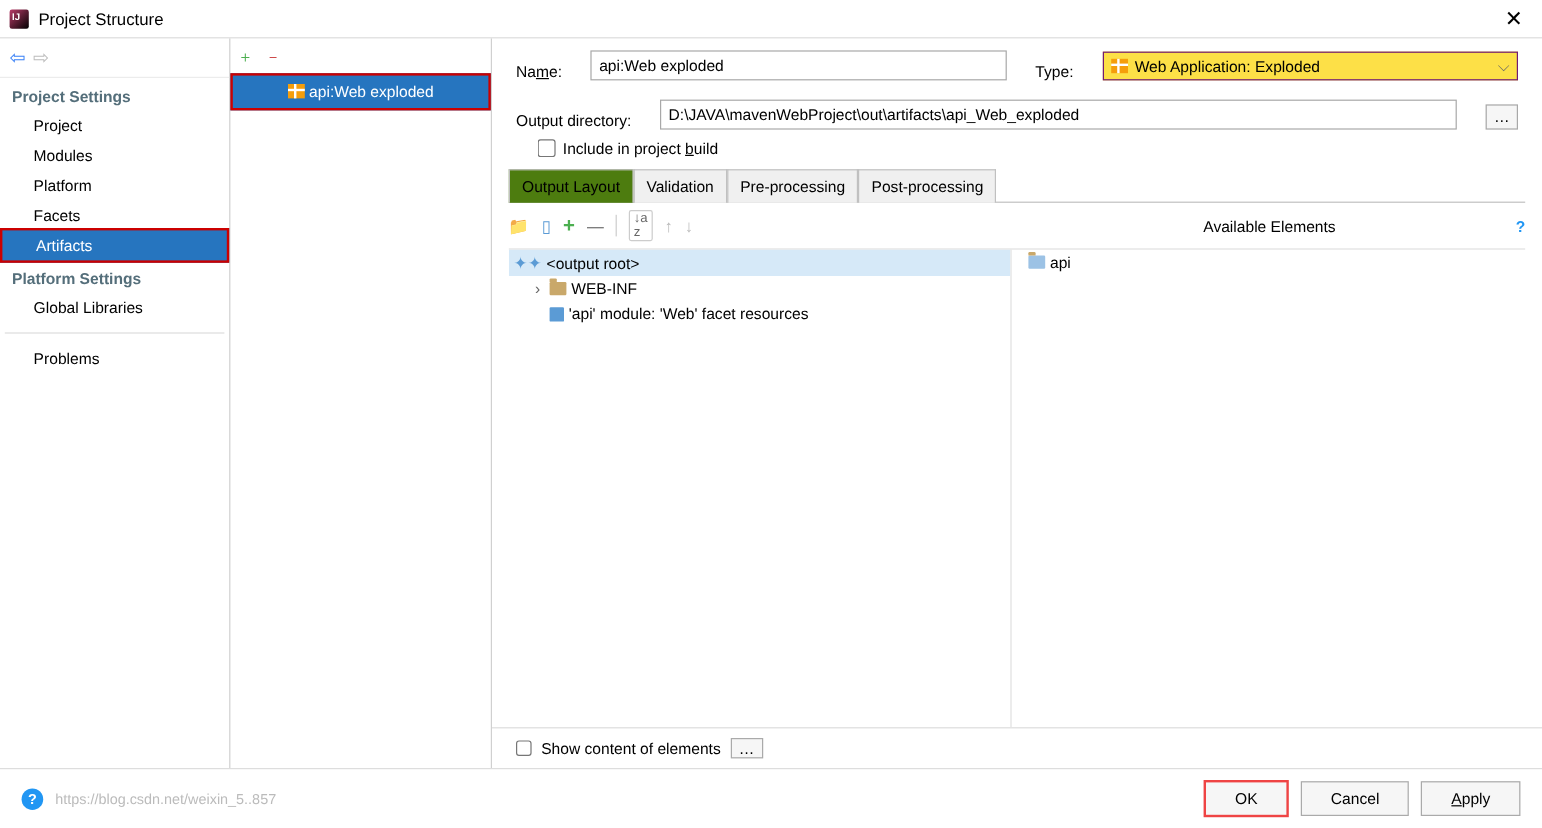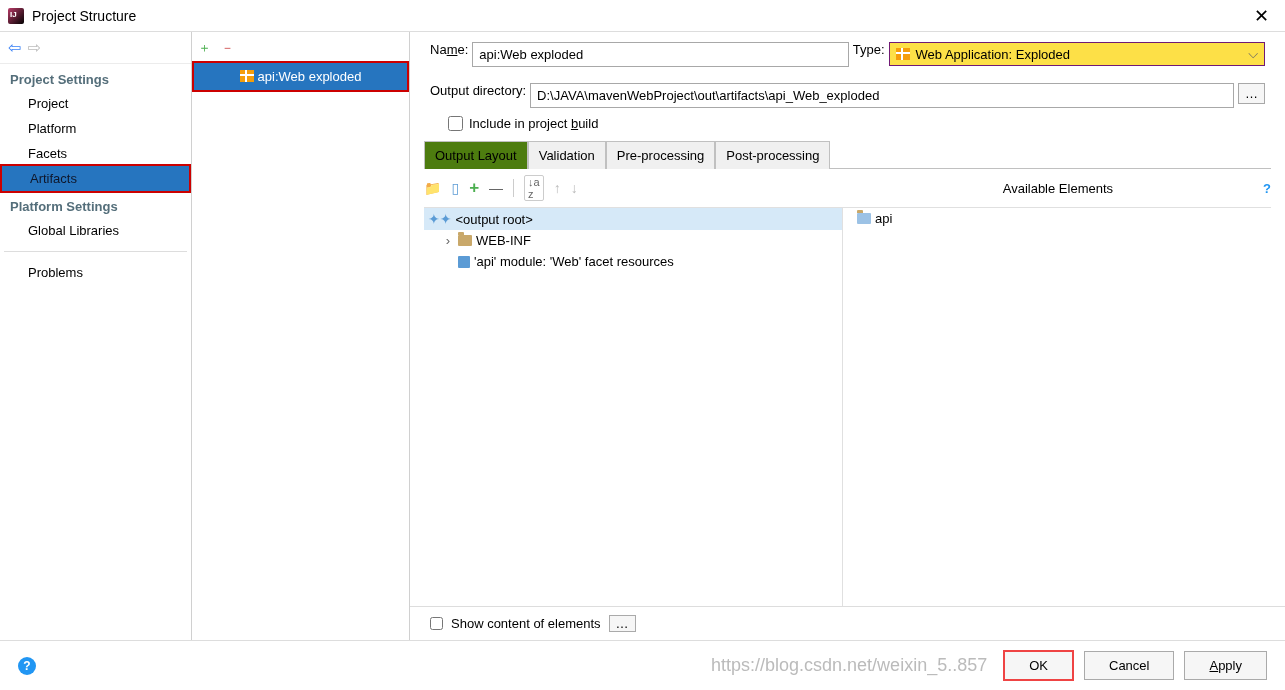--- a/index.html
+++ b/index.html
@@ -9,31 +9,31 @@
 .titlebar .app-icon::after{content:"IJ";color:#fff;font-size:8px;font-weight:bold;position:absolute;top:2px;left:2px;}
 .titlebar .title { font-size: 14px; }
 .titlebar .close { margin-left: auto; font-size: 18px; padding: 0 8px; cursor: pointer; }
 .body { flex:1; display:flex; min-height:0; }
 .sidebar { width: 192px; border-right: 1px solid #d0d0d0; display:flex; flex-direction:column; }
 .sidebar .navbtns { padding: 6px 8px; display:flex; gap:6px; border-bottom:1px solid #ececec;}
 .arrow { font-size:16px; }
 .arrow.back{color:#3b82f6;} .arrow.fwd{color:#bdbdbd;}
 .cat-head { padding: 8px 10px 4px; color:#546e7a; font-weight:bold; font-size:13px;}
 .nav-item { padding: 5px 10px 5px 28px; cursor:pointer; }
-.nav-item.selected { background:#2675bf; color:#0f172a; border:2px solid #c00; margin:-2px 0;}
+.nav-item.selected { background:#2675bf; color:#ffffff; border:2px solid #c00; margin:-2px 0;}
 .sep { height:1px; background:#ddd; margin:8px 4px;}
 .midlist { width: 218px; border-right: 1px solid #d0d0d0; display:flex; flex-direction:column;}
 .midlist .addrem { padding:4px 6px; font-size:18px;}
 .addrem .plus{color:#4caf50;} .addrem .minus{color:#c44;}
 .artifact-item { background:#2675bf; color:#fff; padding:6px 8px; border:2px solid #c00; text-align:center;}
 .artifact-item .gift{display:inline-block;width:14px;height:12px;background:#f59e0b;position:relative;margin-right:4px;vertical-align:-1px;}
 .artifact-item .gift::before{content:"";position:absolute;top:4px;left:0;right:0;height:2px;background:#fff;}
 .artifact-item .gift::after{content:"";position:absolute;left:5px;top:0;bottom:0;width:2px;background:#fff;}
 .main { flex:1; display:flex; flex-direction:column; padding:0; min-width:0;}
-.form-row { display:flex; align-items:flex-start; padding:10px 20px 6px; gap:4px;}
+.form-row { display:flex; align-items:flex-end; padding:10px 20px 6px; gap:24px;}
 .form-row label { white-space:nowrap; }
 .form-row input[type=text]{ border:1px solid #a8a8a8; padding:4px 6px; font-size:13px;}
 .name-input{flex:1; max-width:455px;}
 .type-select { flex:1; border:1px solid #701a75; padding:3px 6px; background:#fde047; display:flex; align-items:center; gap:6px;}
 .type-select .gift{display:inline-block;width:14px;height:12px;background:#f59e0b;position:relative;}
 .type-select .gift::before{content:"";position:absolute;top:4px;left:0;right:0;height:2px;background:#fff;}
 .type-select .gift::after{content:"";position:absolute;left:5px;top:0;bottom:0;width:2px;background:#fff;}
 .type-select .chev{margin-left:auto;color:#666;}
 .outdir-input{flex:1;}
 .browse-btn{border:1px solid #a8a8a8;padding:2px 6px;background:#f6f6f6;}
@@ -57,21 +57,21 @@
 .folder-ico{display:inline-block;width:14px;height:11px;background:#c9a86a;border-radius:1px;position:relative;}
 .folder-ico::before{content:"";position:absolute;top:-3px;left:0;width:6px;height:3px;background:#c9a86a;border-radius:1px 1px 0 0;}
 .module-ico{display:inline-block;width:12px;height:12px;background:#5b9bd5;border-radius:1px;}
 .root-ico{color:#5b9bd5;font-size:14px;}
 .chevr{color:#666;width:12px;text-align:center;}
 .indent1{padding-left:18px;} .indent2{padding-left:34px;}
 .show-content{padding:8px 20px;display:flex;align-items:center;gap:8px;border-top:1px solid #ddd;}
 .dots-btn{border:1px solid #aaa;padding:0 6px;background:#f6f6f6;}
 .footer{height:50px;border-top:1px solid #ddd;display:flex;align-items:center;padding:0 18px;gap:10px;}
 .help-icon{width:18px;height:18px;border-radius:50%;background:#2196f3;color:#fff;display:flex;align-items:center;justify-content:center;font-size:12px;font-weight:bold;}
-.footer .spacer{flex:1; color:#bbb; font-size:18px; text-align:right; padding-right:6px;}
+.footer .spacer{flex:1; color:#bbb; font-size:12px; padding-right:6px;}
 .btn{padding:6px 24px;border:1px solid #aaa;background:#f6f6f6;cursor:pointer;}
 .btn.primary{border:2px solid #ef4444;}
 u{text-decoration:underline;}
 </style>
 </head>
 <body>
 
 <div class="titlebar">
   <span class="app-icon"></span>
   <span class="title">Project Structure</span>
@@ -80,20 +80,21 @@
 
 <div class="body">
 
   <div class="sidebar">
     <div class="navbtns">
       <span class="arrow back">⇦</span>
       <span class="arrow fwd">⇨</span>
     </div>
     <div class="cat-head">Project Settings</div>
     <div class="nav-item">Project</div>
+    <div class="nav-item">Modules</div>
     <div class="nav-item">Platform</div>
     <div class="nav-item">Facets</div>
     <div class="nav-item selected">Artifacts</div>
     <div class="cat-head">Platform Settings</div>
     <div class="nav-item">Global Libraries</div>
     <div class="sep"></div>
     <div class="nav-item">Problems</div>
   </div>
 
   <div class="midlist">

